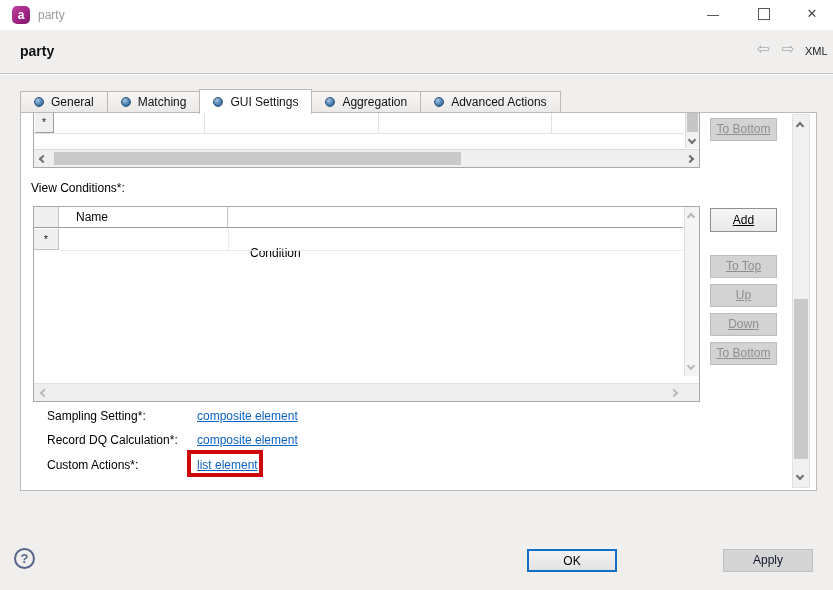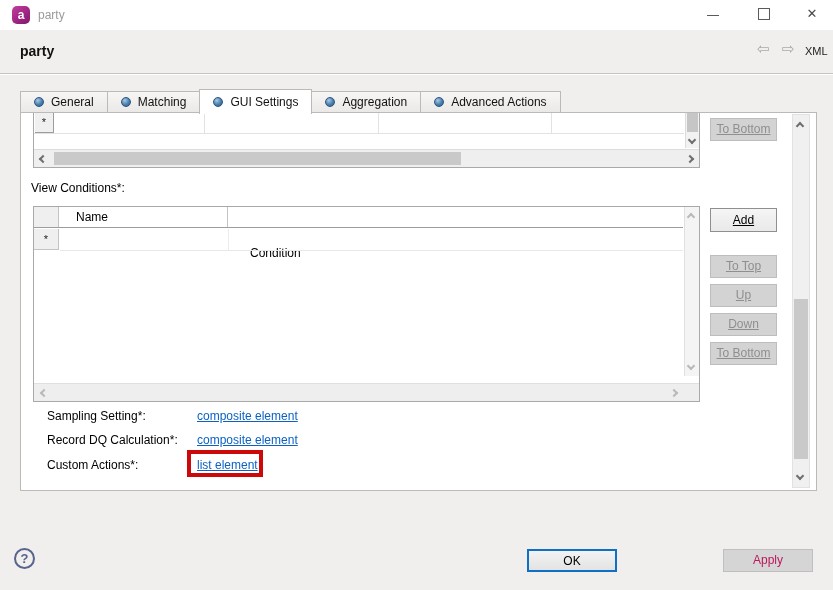--- a/index.html
+++ b/index.html
@@ -97,21 +97,21 @@
   .main-vsb { position:absolute; left:771px; top:1px; width:18px; height:374px; background:#f0f0f0; border:1px solid #e2e2e2; }
   .main-vsb-thumb { position:absolute; left:1px; right:1px; top:184px; height:160px; background:#c9c9c9; }
 
   
   .help-btn { position:absolute; left:14px; top:548px; width:21px; height:21px; border:2px solid #56648e;
               border-radius:50%; color:#56648e; font-weight:bold; font-size:13px; text-align:center;
               line-height:18px; background:transparent; }
   .fbtn { position:absolute; top:549px; height:23px; font-size:12px; text-align:center; line-height:20px; }
   .fbtn.ok { left:527px; width:90px; border:2px solid #0f6fc5; background:linear-gradient(#f3f3f3,#e3e3e3); color:#000; }
   .fbtn.cancel { left:625px; width:88px; border:1px solid #8b8b8b; background:linear-gradient(#f6f6f6,#e3e3e3); color:#000; line-height:21px; }
-  .fbtn.apply { left:723px; width:90px; border:1px solid #bfbfbf; background:#d5d5d5; color:#be185d; line-height:21px; }
+  .fbtn.apply { left:723px; width:90px; border:1px solid #bfbfbf; background:#d5d5d5; color:#0f172a; line-height:21px; }
 </style>
 </head>
 <body>
 
 <div class="app">
 
   <div class="titlebar">
     <div class="app-icon">a</div>
     <div class="win-title">party</div>
     <div class="win-min"></div>

